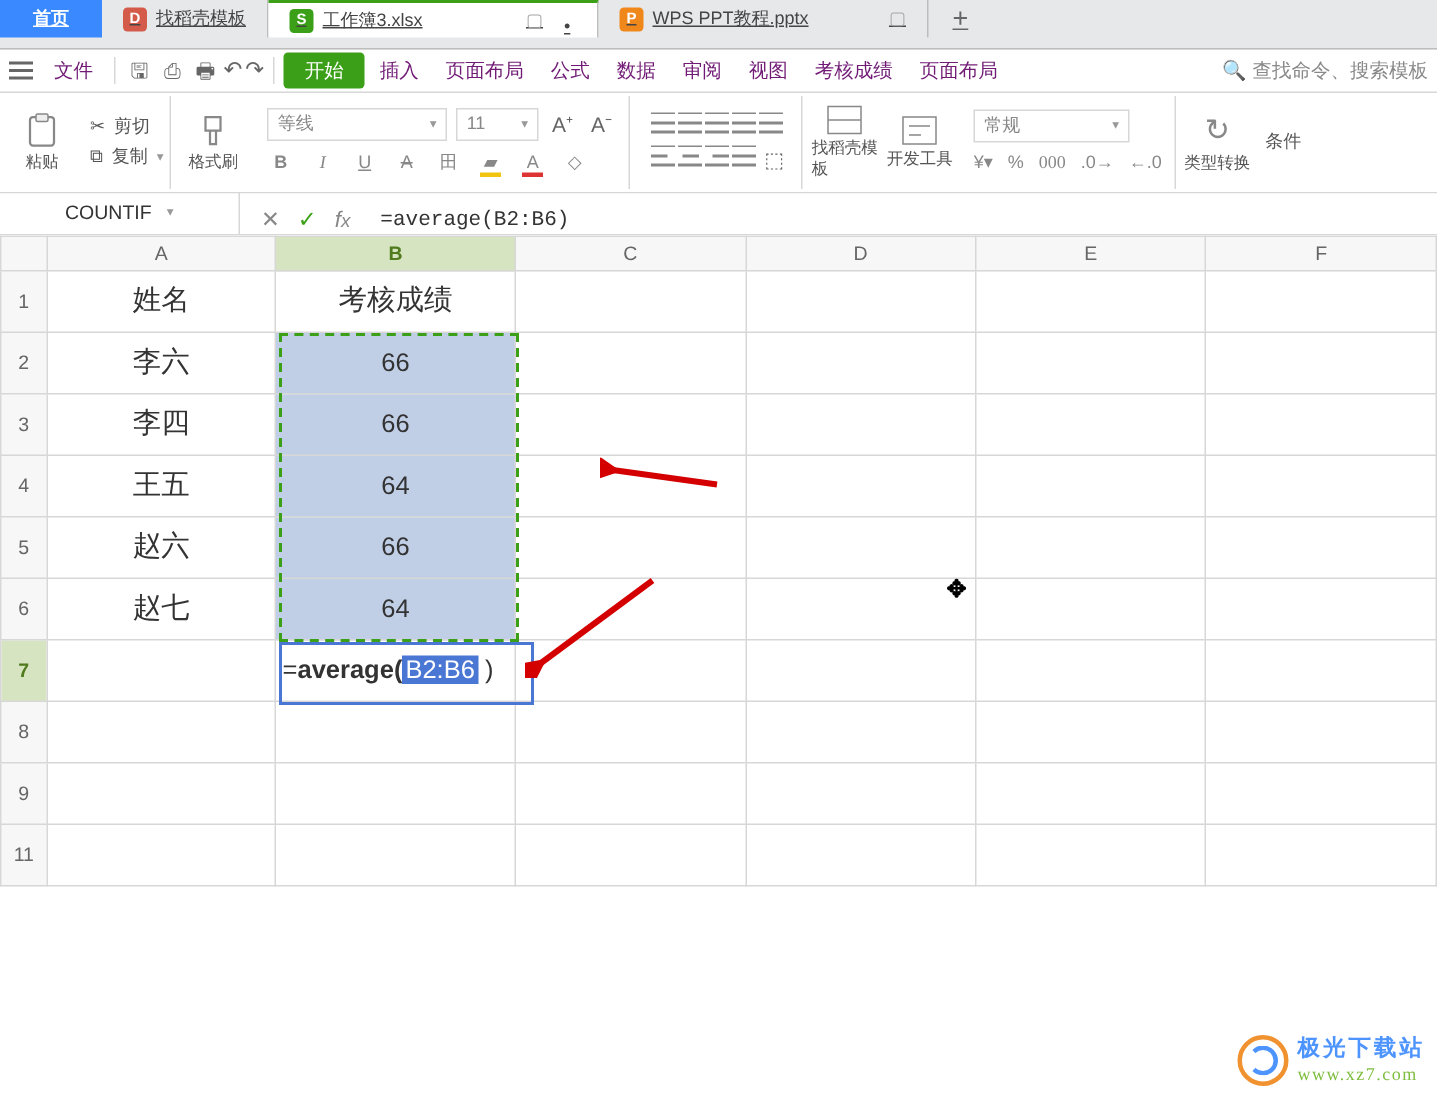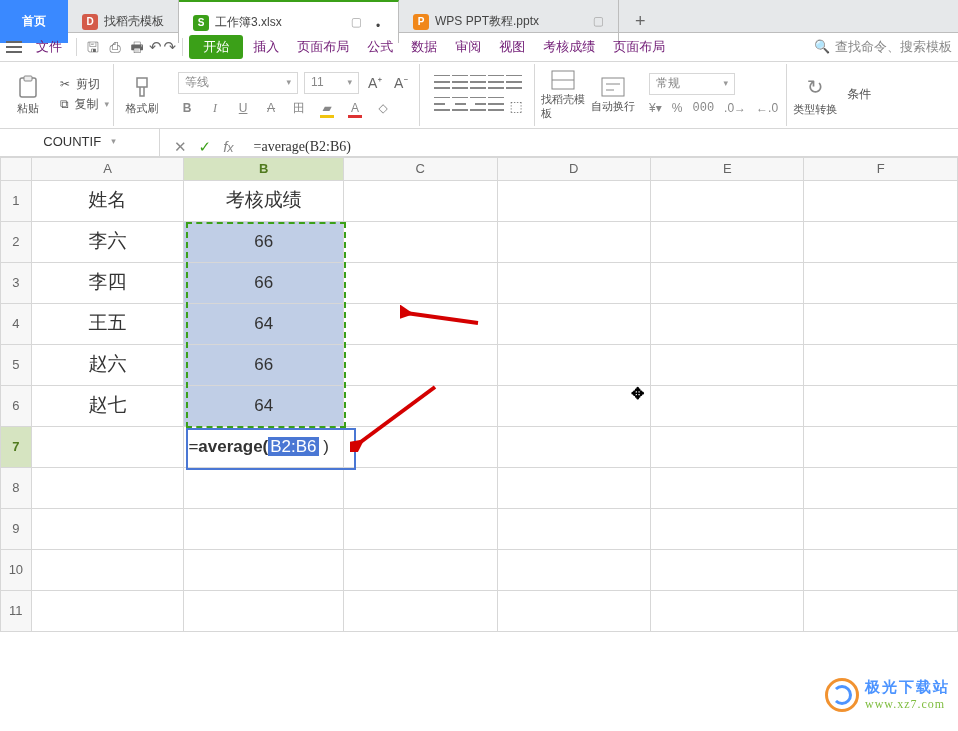--- a/index.html
+++ b/index.html
@@ -5,22 +5,22 @@
   :root { --border:#d7d7d7; --border-dark:#bdbdbd; --header-bg:#f7f7f7;
           --sel-blue:#c0cee6; --active:#4a77d4; --green:#3ba018;
           --accent:#3a89ff; --txt:#333; --muted:#888; --row-h:41px; }
   * { box-sizing:border-box; }
   body { margin:0; width:958px; height:731px; font:12px/1.3 "Microsoft YaHei","PingFang SC",sans-serif;
          color:var(--txt); background:#fff; overflow:hidden; position:relative; }
   svg { display:block; }
 
   
   .tabstrip { height:33px; background:#e6e8ea; display:flex; border-bottom:1px solid var(--border-dark); }
-  .tab { display:flex; align-items:center; gap:6px; padding:0 14px; height:43px; max-width:220px;
-         border-right:1px solid var(--border-dark); font-size:12px; color:#444; }
+  .tab { display:flex; align-items:center; gap:6px; padding:0 14px; height:25px; max-width:220px;
+         border-right:1px solid var(--border-dark); font-size:12px; color:#444;text-decoration:underline; }
   .tab.home { background:var(--accent); color:#fff; font-weight:bold; padding:0 22px; border:none; }
   .tab.active { background:#fff; border-top:2px solid var(--green); padding-top:0; }
   .tab .dot{width:8px;height:8px;border-radius:50%}
   .tbadge{width:16px;height:16px;border-radius:3px;display:flex;align-items:center;justify-content:center;color:#fff;font-size:10px;font-weight:bold}
   .tbadge.d{background:#d45b4a}.tbadge.s{background:var(--green)}.tbadge.p{background:#f0871a}
   .tab.add{border:none;font-size:18px;color:#666;padding:0 16px}
 
   
   .menubar{height:29px;display:flex;align-items:center;gap:2px;padding:0 6px;font-size:13px;border-bottom:1px solid var(--border)}
   .mbtn{padding:4px 8px;border-radius:3px;color:#701a75}
@@ -42,42 +42,42 @@
   .bb{width:18px;height:18px;display:flex;align-items:center;justify-content:center;border-radius:2px}
   .alnrow{display:flex;gap:2px}
   .alncell{width:16px;height:14px;display:flex;flex-direction:column;justify-content:space-between}
   .alncell span{height:1.5px;background:#888}
 
   
   .fbar{height:28px;display:flex;align-items:flex-end;border-bottom:1px solid var(--border);background:#fff;font-size:13px}
   .namebox{width:160px;height:28px;display:flex;align-items:center;justify-content:center;border-right:1px solid var(--border);font-family:Arial;font-size:13px;gap:10px}
   .namebox .dd{color:#999;font-size:9px}
   .fbtns{display:flex;align-items:center;gap:12px;padding:0 14px;color:#888;font-family:Arial;font-size:15px}
-  .formula{flex:1;padding:0 6px;font-family:Liberation Serif, serif;font-size:14px;color:#333}
+  .formula{flex:1;padding:0 6px;font-family:Liberation Mono, monospace;font-size:14px;color:#333}
 
   
   .sheet{position:relative;height:574px;overflow:hidden;background:#fff}
   table{border-collapse:collapse;table-layout:fixed}
   th,td{border:1px solid var(--border);padding:0}
   .corner{width:31px;height:23px;background:var(--header-bg)}
   th.colh{height:23px;background:var(--header-bg);color:#666;font-weight:normal;font-size:13px}
   th.rowh{width:31px;background:var(--header-bg);color:#666;font-weight:normal;font-size:13px}
   th.rowh.act{background:#d6e4c1;color:#507a1e;font-weight:bold}
   td{height:41px;text-align:center;font-size:17px}
-  td.big{font-family:Liberation Mono, monospace;font-size:19px}
+  td.big{font-family:Liberation Sans, sans-serif;font-size:19px}
   td.selrange{background:var(--sel-blue)}
   td.editing{text-align:left;padding:0 4px;font-family:Arial;font-size:17px}
   td.editing .ref{background:#4a77d4;color:#fff;padding:0 2px}
   .marquee{position:absolute;border:2px dashed var(--green);pointer-events:none}
   .editbox{position:absolute;border:2px solid var(--active);pointer-events:none}
   .tooltip{position:absolute;background:#ffffe1;border:1px solid #aaa;font-family:"Courier New","SimSun";font-size:13px;padding:2px 8px;color:#333}
   .arrow{position:absolute;pointer-events:none}
   .movecur{position:absolute;font-size:16px;font-weight:bold;color:#000;pointer-events:none}
 
-  .watermark{position:absolute;right:8px;bottom:18px;display:flex;align-items:center;gap:6px;opacity:.9;pointer-events:none}
+  .watermark{position:absolute;right:8px;bottom:6px;display:flex;align-items:center;gap:6px;opacity:.9;pointer-events:none}
   .watermark .lg{width:34px;height:34px;border-radius:50%;border:3px solid #f0871a;position:relative}
   .watermark .lg::before{content:"";position:absolute;inset:4px;border-radius:50%;border:3px solid #3a89ff;border-left-color:transparent}
   .wtxt{display:flex;flex-direction:column;font-family:"Microsoft YaHei"}
   .wtxt .t1{color:#3a89ff;font-size:15px;letter-spacing:2px;font-weight:bold}
   .wtxt .t2{color:#71b62a;font-size:12px;letter-spacing:1px}
 
   .tinyglyph{font-family:Arial}
 </style>
 </head>
 <body>
@@ -244,32 +244,32 @@
         <rect x="1" y="1" width="22" height="18" fill="none" stroke="#888"></rect>
         <path d="M1 10h22" stroke="#888"></path>
       </svg>
     <span style="font-size:11px">找稻壳模板</span>
   </div>
   <div class="rbig">
     <svg width="24" height="20">
         <rect x="1" y="1" width="22" height="18" fill="none" stroke="#888"></rect>
         <path d="M5 7h14M5 13h8" stroke="#888"></path>
       </svg>
-    <span style="font-size:11px">自动换行</span>
+    <span style="font-size:11px">开发工具</span>
   </div>
 
   <div class="rgrp" style="padding:4px 8px;gap:6px">
-    <div class="combo" style="width:86px">
+    <div class="combo" style="width:104px">
         <span>常规</span>
         <span class="dd">▾</span>
       </div>
     <div class="rline" style="gap:10px;color:#888">
       <span>¥▾</span>
       <span>%</span>
-      <span style="font-family:Liberation Mono, monospace">000</span>
+      <span style="font-family:Liberation Serif, serif">000</span>
       <span>.0→</span>
       <span>←.0</span>
     </div>
   </div>
 
   <div class="rbig">
     <span style="font-size:20px;color:#888">↻</span>
     <span style="font-size:11px">类型转换</span>
   </div>
   <div class="rgrp" style="border:none;justify-content:center">
@@ -388,29 +388,20 @@
  <tr>
           <th class="rowh">9</th>
           <td></td>
           <td></td>
           <td></td>
           <td></td>
           <td></td>
           <td></td>
         </tr>
  <tr>
-          <th class="rowh">10</th>
-          <td></td>
-          <td></td>
-          <td></td>
-          <td></td>
-          <td></td>
-          <td></td>
-        </tr>
- <tr>
           <th class="rowh">11</th>
           <td></td>
           <td></td>
           <td></td>
           <td></td>
           <td></td>
           <td></td>
         </tr>
 </tbody>
     </table>

